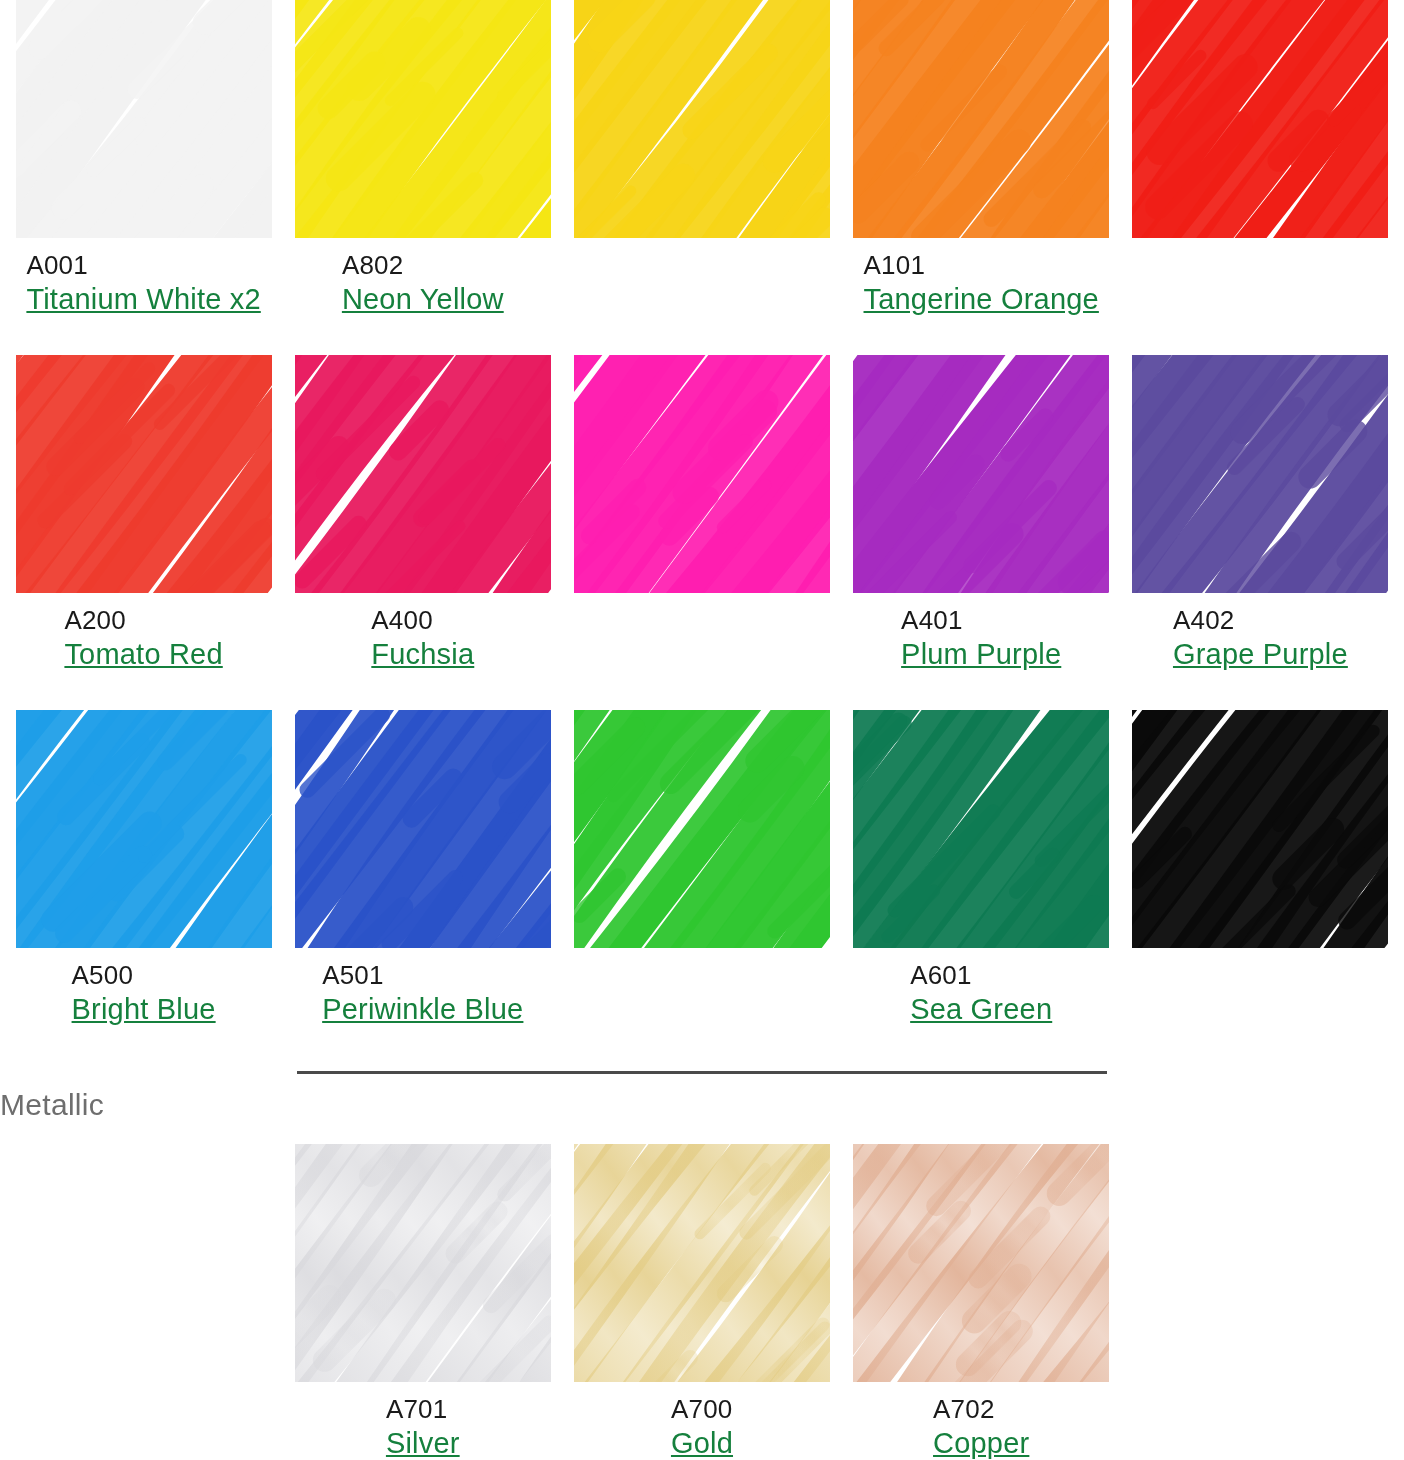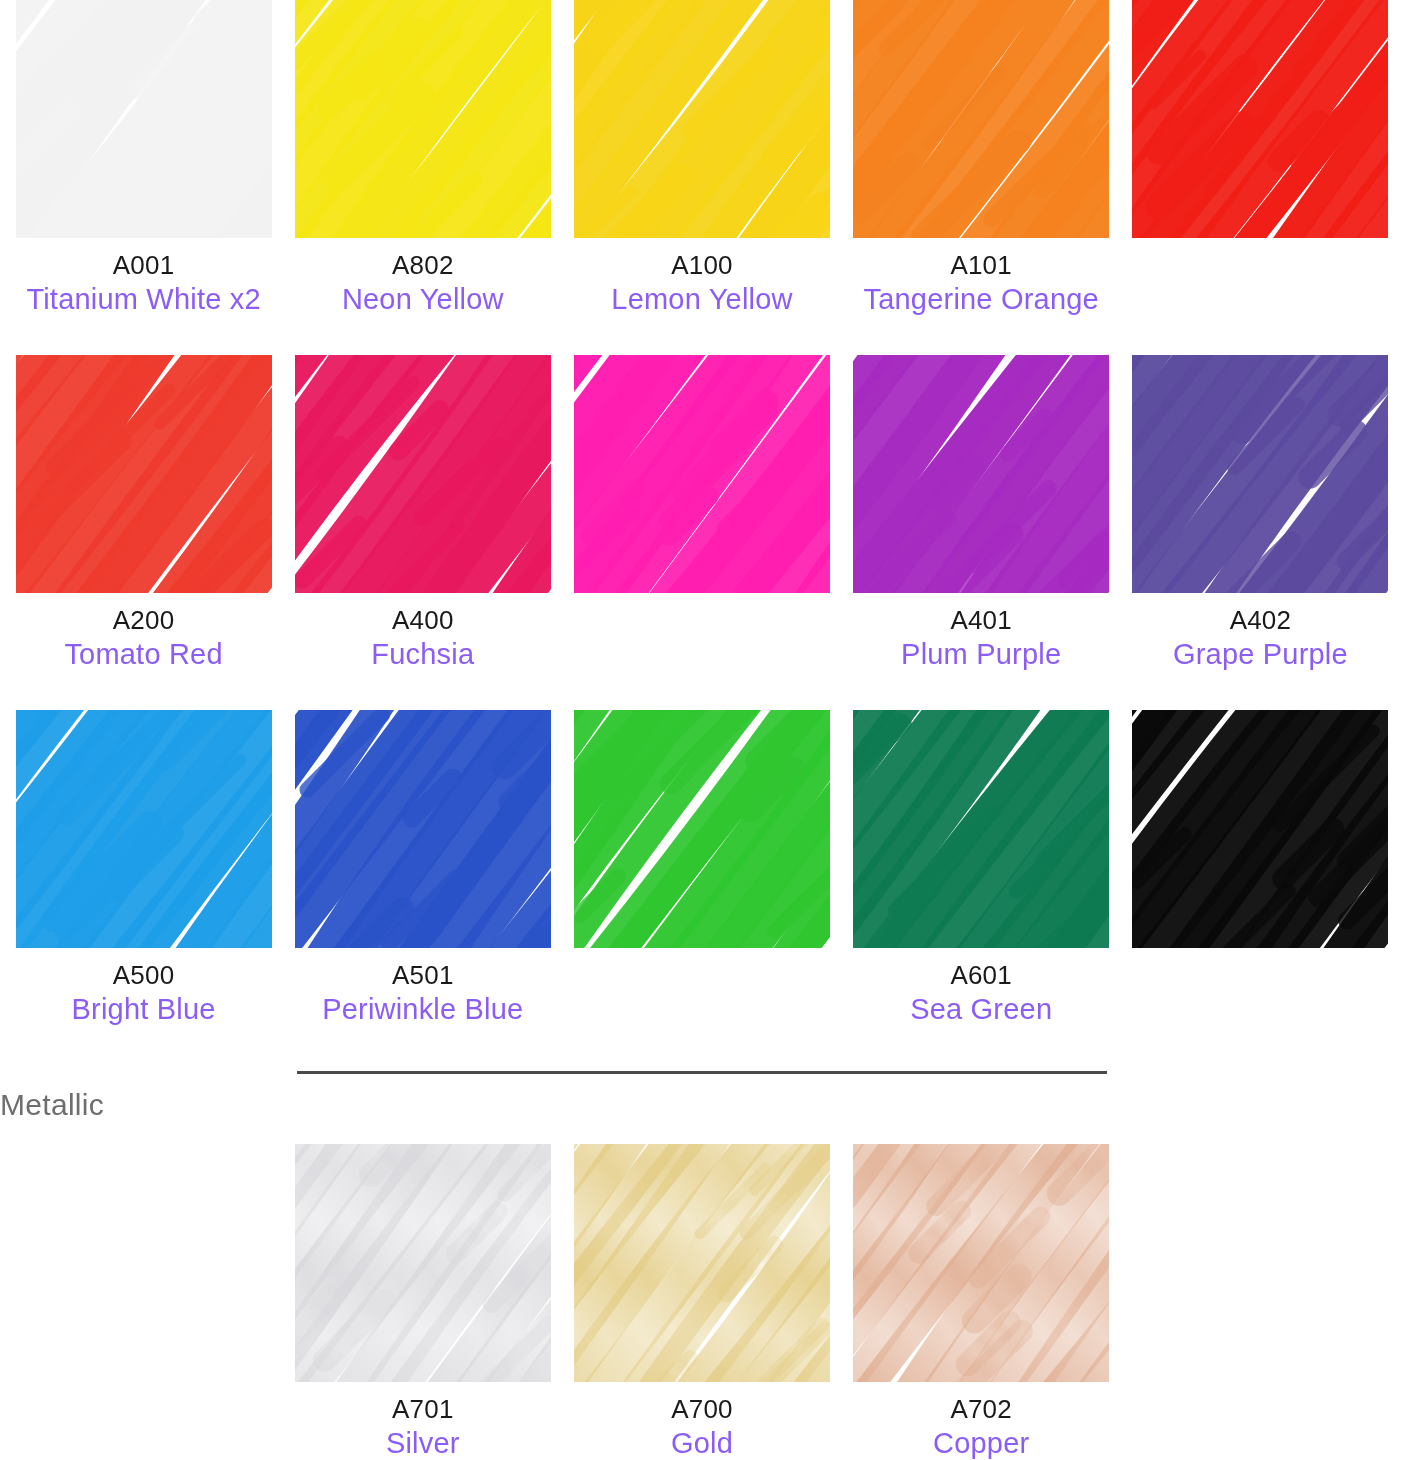--- a/index.html
+++ b/index.html
@@ -29,36 +29,36 @@
     position:relative;
     overflow:hidden;
   }
   .swatch{
     position:absolute;inset:0;
     overflow:hidden;
   }
   .swatch svg{display:block;width:100%;height:100%;}
 
   .caption{
-    text-align:center;
     line-height:1.22;
     margin-top:12px;
     color:#111111;
     letter-spacing:0.2px;
   }
   .code{
     display:block;
     font-size:26px;
     color:#1a1a1a;
   }
   .cname{
     display:block;
     font-size:29px;
-    color:#8b5cf6;
+    color:#15803d;
     white-space:nowrap;
+    text-decoration:underline;
   }
 
   
   .metallic-sep{
     width:810px;
     margin:6px auto 0 auto;
     border-top:3px solid #4a4a4a;
   }
   .metallic-title{
     font-size:30px;
@@ -181,24 +181,20 @@
                 <path d="M 200.7 160.9 L 273.8 87.8" stroke="#f7d417" stroke-width="23.6" stroke-linecap="round" fill="none" opacity="0.8"></path>
                 <path d="M 26.1 40.1 L 69.6 -3.4" stroke="#f7d417" stroke-width="24.3" stroke-linecap="round" fill="none" opacity="0.8"></path>
                 <path d="M 117.5 130.2 L 194.9 52.8" stroke="#f7d417" stroke-width="18.0" stroke-linecap="round" fill="none" opacity="0.8"></path>
                 <path d="M 12.7 272.0 L 109.1 175.5" stroke="#f7d417" stroke-width="23.6" stroke-linecap="round" fill="none" opacity="0.8"></path>
                 <path d="M 169.9 274.1 L 244.6 199.4" stroke="#f7d417" stroke-width="14.4" stroke-linecap="round" fill="none" opacity="0.8"></path>
                 <path d="M -24.7 272.6 L 57.0 190.9" stroke="#f7d417" stroke-width="10.6" stroke-linecap="round" fill="none" opacity="0.8"></path>
               </g>
             </svg>
           </div>
         </div>
-        <div class="caption">
-          <span class="code">A100</span>
-          <span class="cname">Lemon Yellow</span>
-        </div>
       </div>
       <div class="cell">
         <div class="swatch-wrap">
           <div class="swatch">
             <svg viewBox="0 0 256 238" preserveAspectRatio="none">
               <defs></defs>
               <g>
                 <path d="M -208.2 257.3 Q -94.0 117.4 6.3 -22.4" stroke="#f5821f" stroke-width="29.6" stroke-linecap="round" fill="none" opacity="0.99"></path>
                 <path d="M -173.0 254.7 Q -61.2 114.8 45.7 -25.1" stroke="#f5821f" stroke-width="31.4" stroke-linecap="round" fill="none" opacity="0.98"></path>
                 <path d="M -137.2 256.3 Q -33.1 118.4 68.3 -19.6" stroke="#f5821f" stroke-width="28.4" stroke-linecap="round" fill="none" opacity="0.95"></path>

